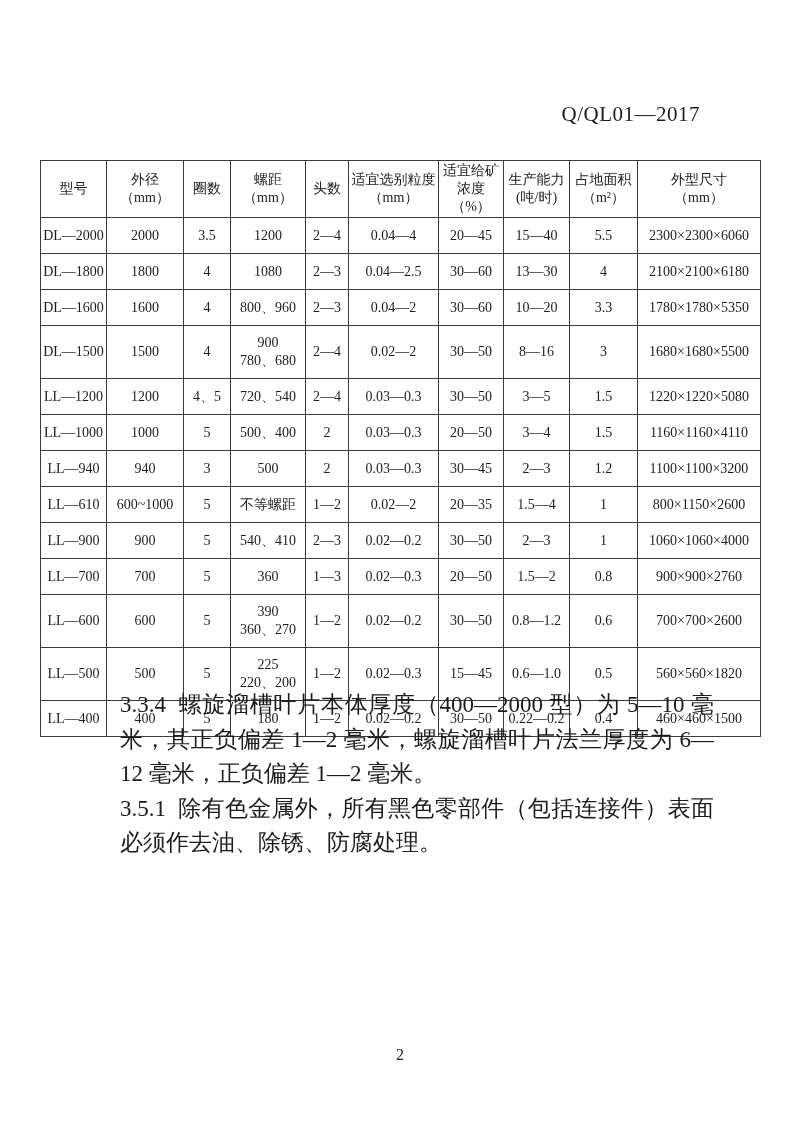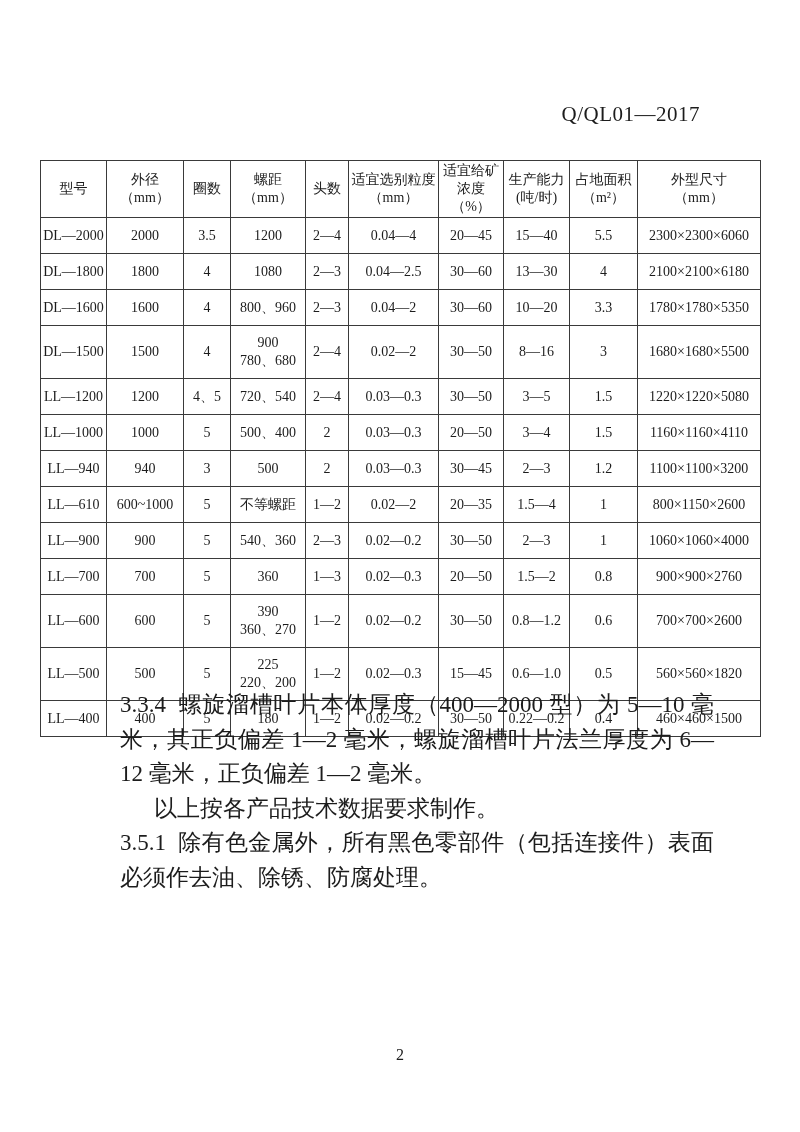--- a/index.html
+++ b/index.html
@@ -386,21 +386,21 @@
           <td>
             <div class="cell-line">LL—900</div>
           </td>
           <td>
             <div class="cell-line">900</div>
           </td>
           <td>
             <div class="cell-line">5</div>
           </td>
           <td>
-            <div class="cell-line">540、360</div>
+            <div class="cell-line">540、410</div>
           </td>
           <td>
             <div class="cell-line">2—3</div>
           </td>
           <td>
             <div class="cell-line">0.02—0.2</div>
           </td>
           <td>
             <div class="cell-line">30—50</div>
           </td>
@@ -542,19 +542,18 @@
           </td>
           <td>
             <div class="cell-line">460×460×1500</div>
           </td>
         </tr>
       </tbody>
   </table>
 
   <div class="body-text" id="body-text">
       <p><span class="pnum">3.3.4</span><span>螺旋溜槽叶片本体厚度（400—2000 型）为 5—10 毫米，其正负偏差 1—2 毫米，螺旋溜槽叶片法兰厚度为 6—12 毫米，正负偏差 1—2 毫米。</span></p>
-      <p class="indent"><span>以上按各产品技术数据要求制作。</span></p>
       <p><span class="pnum">3.5.1</span><span>除有色金属外，所有黑色零部件（包括连接件）表面必须作去油、除锈、防腐处理。</span></p>
     </div>
 
   <div class="page-number">2</div>
 
 </div>
 
 </body></html>

